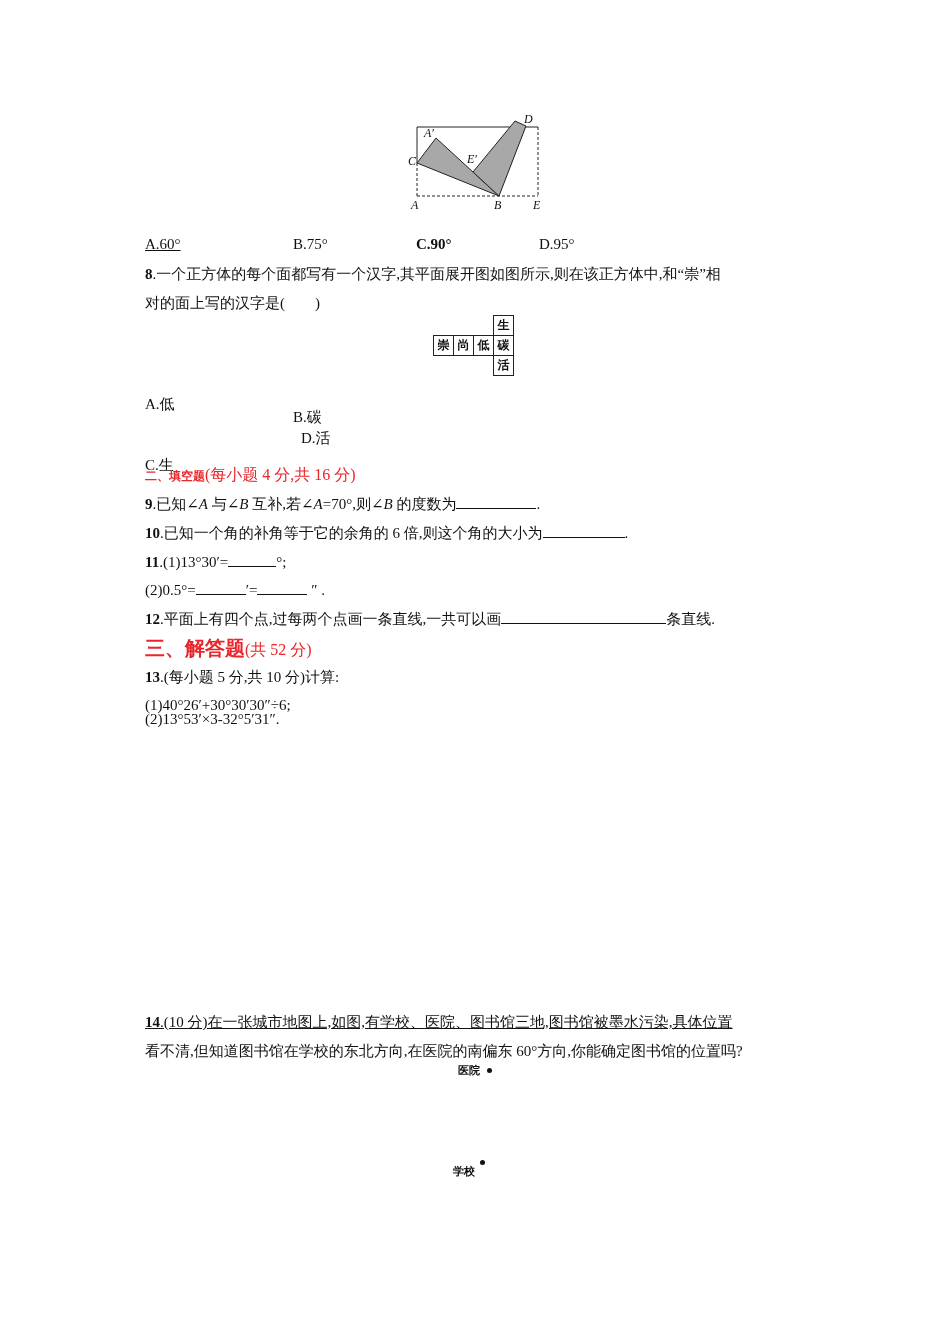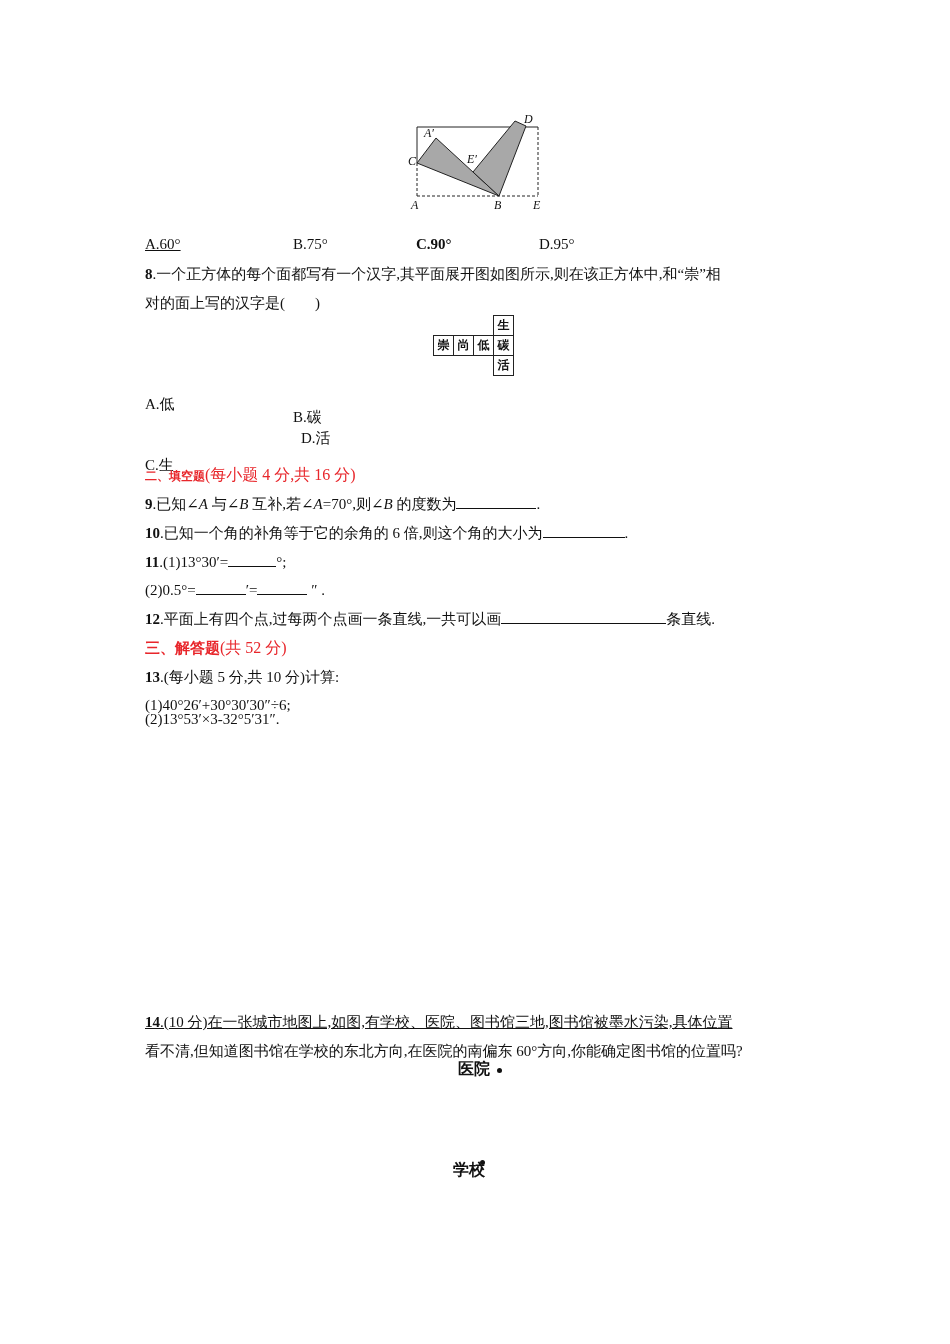--- a/index.html
+++ b/index.html
@@ -13,21 +13,21 @@
   .line { position: absolute; left: 145px; white-space: nowrap; font-size: 15px; line-height: 20px; }
   .qnum { font-weight: bold; }
   .red { color: #e8262b; }
   .blank { display: inline-block; border-bottom: 1px solid #111; height: 14px; vertical-align: baseline; }
   .it { font-style: italic; }
   .cell {
     position: absolute; width: 19px; height: 19px; border: 1px solid #222;
     font-size: 12px; line-height: 19px; text-align: center;
     font-family: "DejaVu Sans", sans-serif; font-weight: bold; box-sizing: content-box;
   }
-  .map-label { font-family: Liberation Sans, sans-serif; font-size: 16px; font-weight: bold; }
+  .map-label { font-family: Liberation Sans, sans-serif; font-size: 11px; font-weight: bold; }
   .dot { display: inline-block; width: 5px; height: 5px; border-radius: 50%; background: #111; }
 </style>
 </head>
 <body>
 
 <div class="abs" style="left:400px;top:110px;width:160px;height:110px;">
   <svg width="160" height="110" viewBox="0 0 160 110">
 
     <line x1="17" y1="17" x2="138" y2="17" stroke="#222" stroke-width="1"></line>
     <line x1="17" y1="17" x2="17" y2="53" stroke="#222" stroke-width="1"></line>
@@ -74,21 +74,21 @@
 
 <div class="line" style="top:494px;"><span class="qnum">9</span><span>.已知∠</span><span class="it">A</span><span> 与∠</span><span class="it">B</span><span> 互补,若∠</span><span class="it">A</span><span>=70°,则∠</span><span class="it">B</span><span> 的度数为</span><span class="blank" style="width:80px;"></span><span>.</span></div>
 
 <div class="line" style="top:523px;"><span class="qnum">10</span><span>.已知一个角的补角等于它的余角的 6 倍,则这个角的大小为</span><span class="blank" style="width:82px;"></span><span>.</span></div>
 
 <div class="line" style="top:552px;"><span class="qnum">11</span><span>.(1)13°30′=</span><span class="blank" style="width:48px;"></span><span>°;</span></div>
 <div class="line" style="top:580px;"><span>(2)0.5°=</span><span class="blank" style="width:50px;"></span><span>′=</span><span class="blank" style="width:50px;"></span><span> ″ .</span></div>
 
 <div class="line" style="top:609px;"><span class="qnum">12</span><span>.平面上有四个点,过每两个点画一条直线,一共可以画</span><span class="blank" style="width:165px;"></span><span>条直线.</span></div>
 
-<div class="line red" style="top:638px;font-size:16px;"><span style="font-weight:bold;font-family:'DejaVu Sans',sans-serif;font-size:15px;">三、解答题</span><span>(共 52 分)</span></div>
+<div class="line red" style="top:638px;font-size:16px;"><span style="font-weight:bold;font-family:'DejaVu Sans',sans-serif;font-size:20px;">三、解答题</span><span>(共 52 分)</span></div>
 
 <div class="line" style="top:667px;"><span class="qnum">13</span><span>.(每小题 5 分,共 10 分)计算:</span></div>
 <div class="line" style="top:695px;text-align:right;">(1)40°26′+30°30′30″÷6;</div>
 <div class="line" style="top:681px;margin-top:28px;">(2)13°53′×3-32°5′31″.</div>
 
 <div class="line" style="top:1012px;text-decoration:underline;"><span class="qnum">14</span><span>.(10 分)在一张城市地图上,如图,有学校、医院、图书馆三地,图书馆被墨水污染,具体位置</span></div>
 <div class="line" style="top:1041px;">看不清,但知道图书馆在学校的东北方向,在医院的南偏东 60°方向,你能确定图书馆的位置吗?</div>
 
 <div class="abs" style="left:458px;top:1061px;line-height:16px;">
   <span class="map-label">医院</span>

